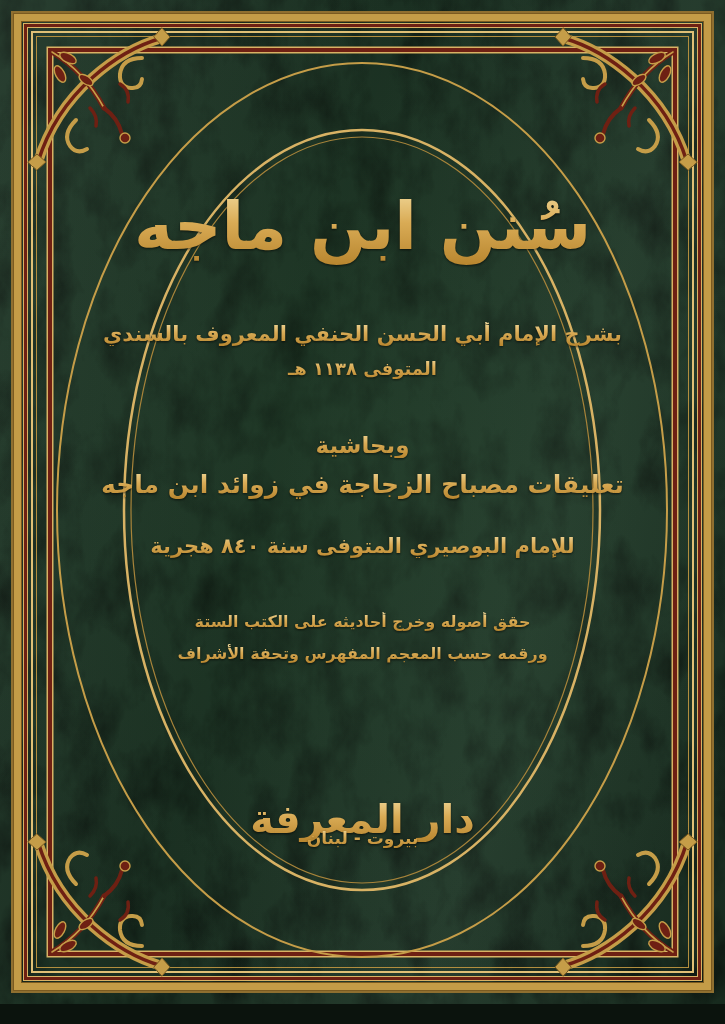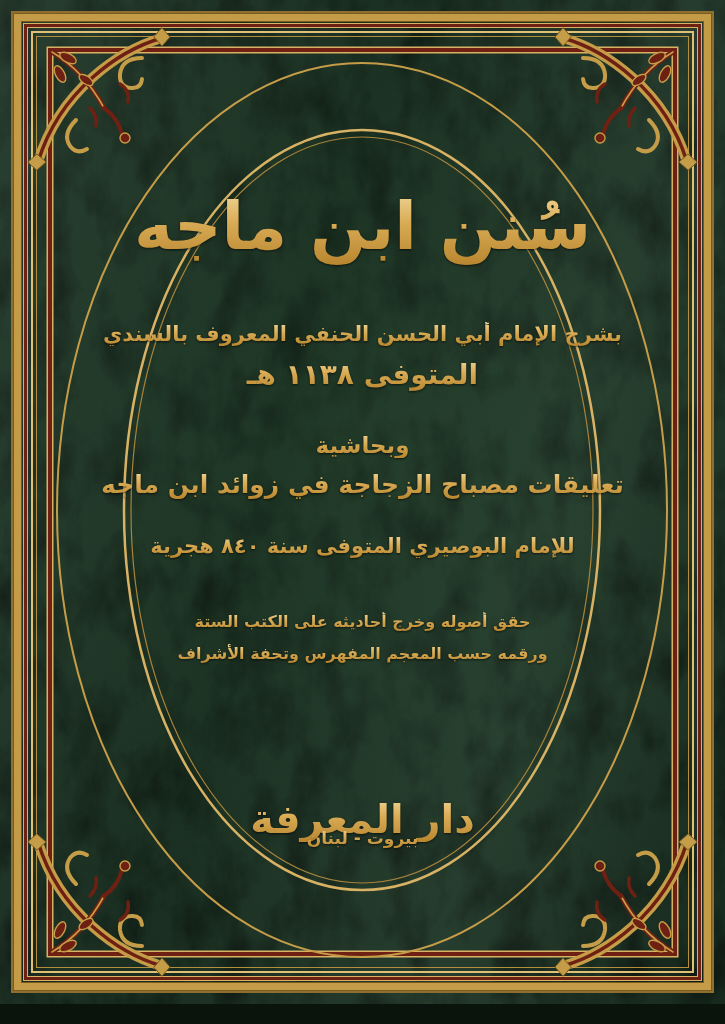--- a/index.html
+++ b/index.html
@@ -38,21 +38,21 @@
     color:#d9af58;
     background:linear-gradient(180deg,#f2da9c 0%,#d9ab55 45%,#b8862f 100%);
     -webkit-background-clip:text;background-clip:text;
     -webkit-text-fill-color:transparent;
     text-shadow:0 0 0 rgba(0,0,0,0);
     filter:drop-shadow(0 1px 1px rgba(0,0,0,.6));
     position:absolute;width:100%;
   }
   .t-title{top:188px;font-size:66px;font-weight:700;letter-spacing:-1px;}
   .t-sub1{top:322px;font-size:21px;font-weight:700;}
-  .t-sub2{top:358px;font-size:28px;font-weight:700;}
+  .t-sub2{top:358px;font-size:18px;font-weight:700;}
   .t-hlabel{top:432px;font-size:23px;font-weight:700;text-align:center;}
   .t-htitle{top:470px;font-size:25px;font-weight:700;text-decoration:underline;}
   .t-hauthor{top:534px;font-size:21px;font-weight:700;}
   .t-note1{top:612px;font-size:16px;font-weight:700;}
   .t-note2{top:644px;font-size:16px;font-weight:700;}
   .t-editor{top:676px;font-size:33px;font-weight:700;}
   .t-pub{top:796px;font-size:40px;font-weight:700;letter-spacing:1px;}
   .t-city{top:828px;font-size:17px;font-weight:700;}
 </style>
 </head>

